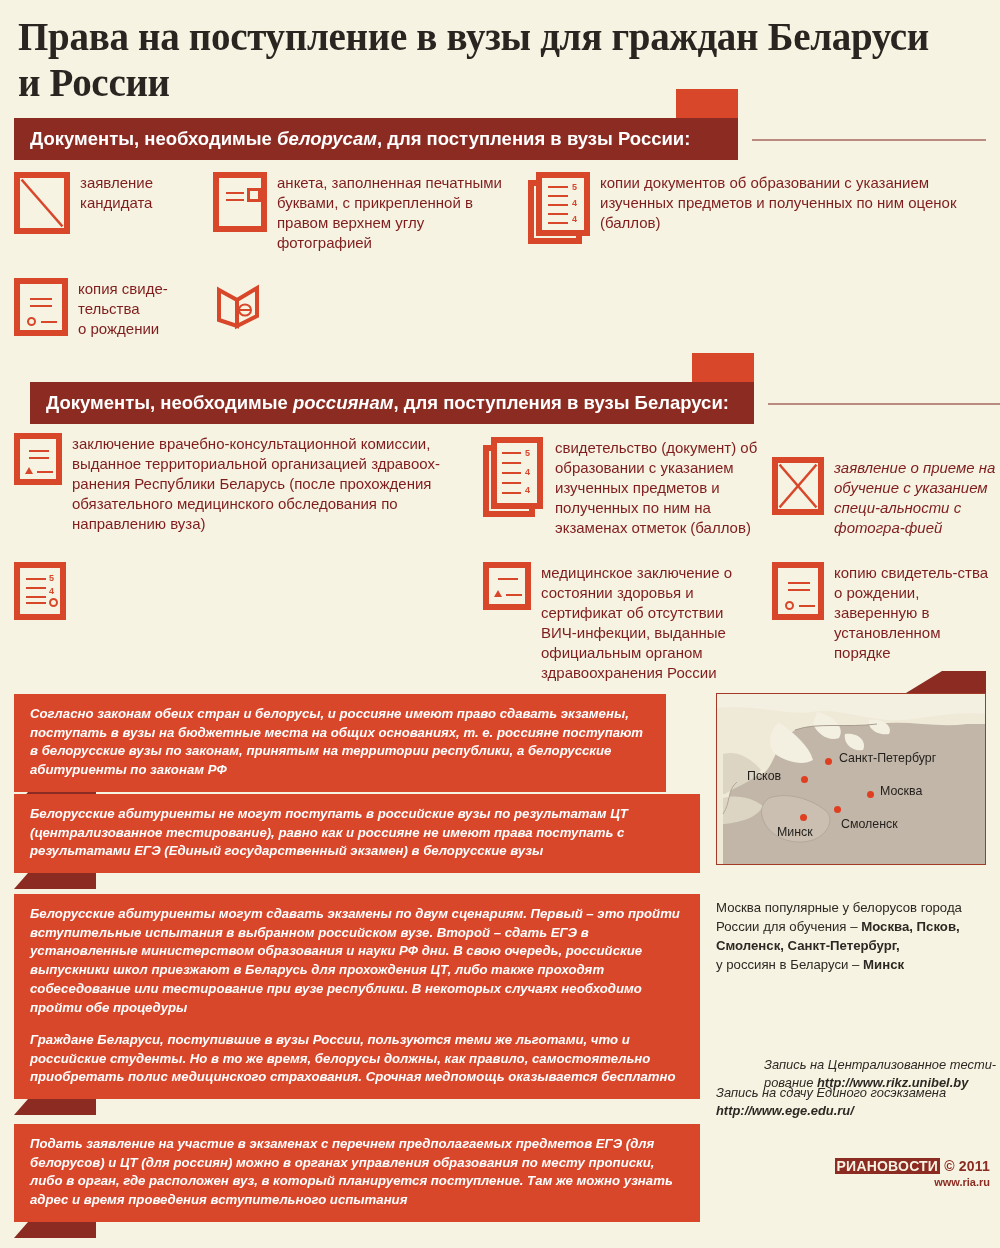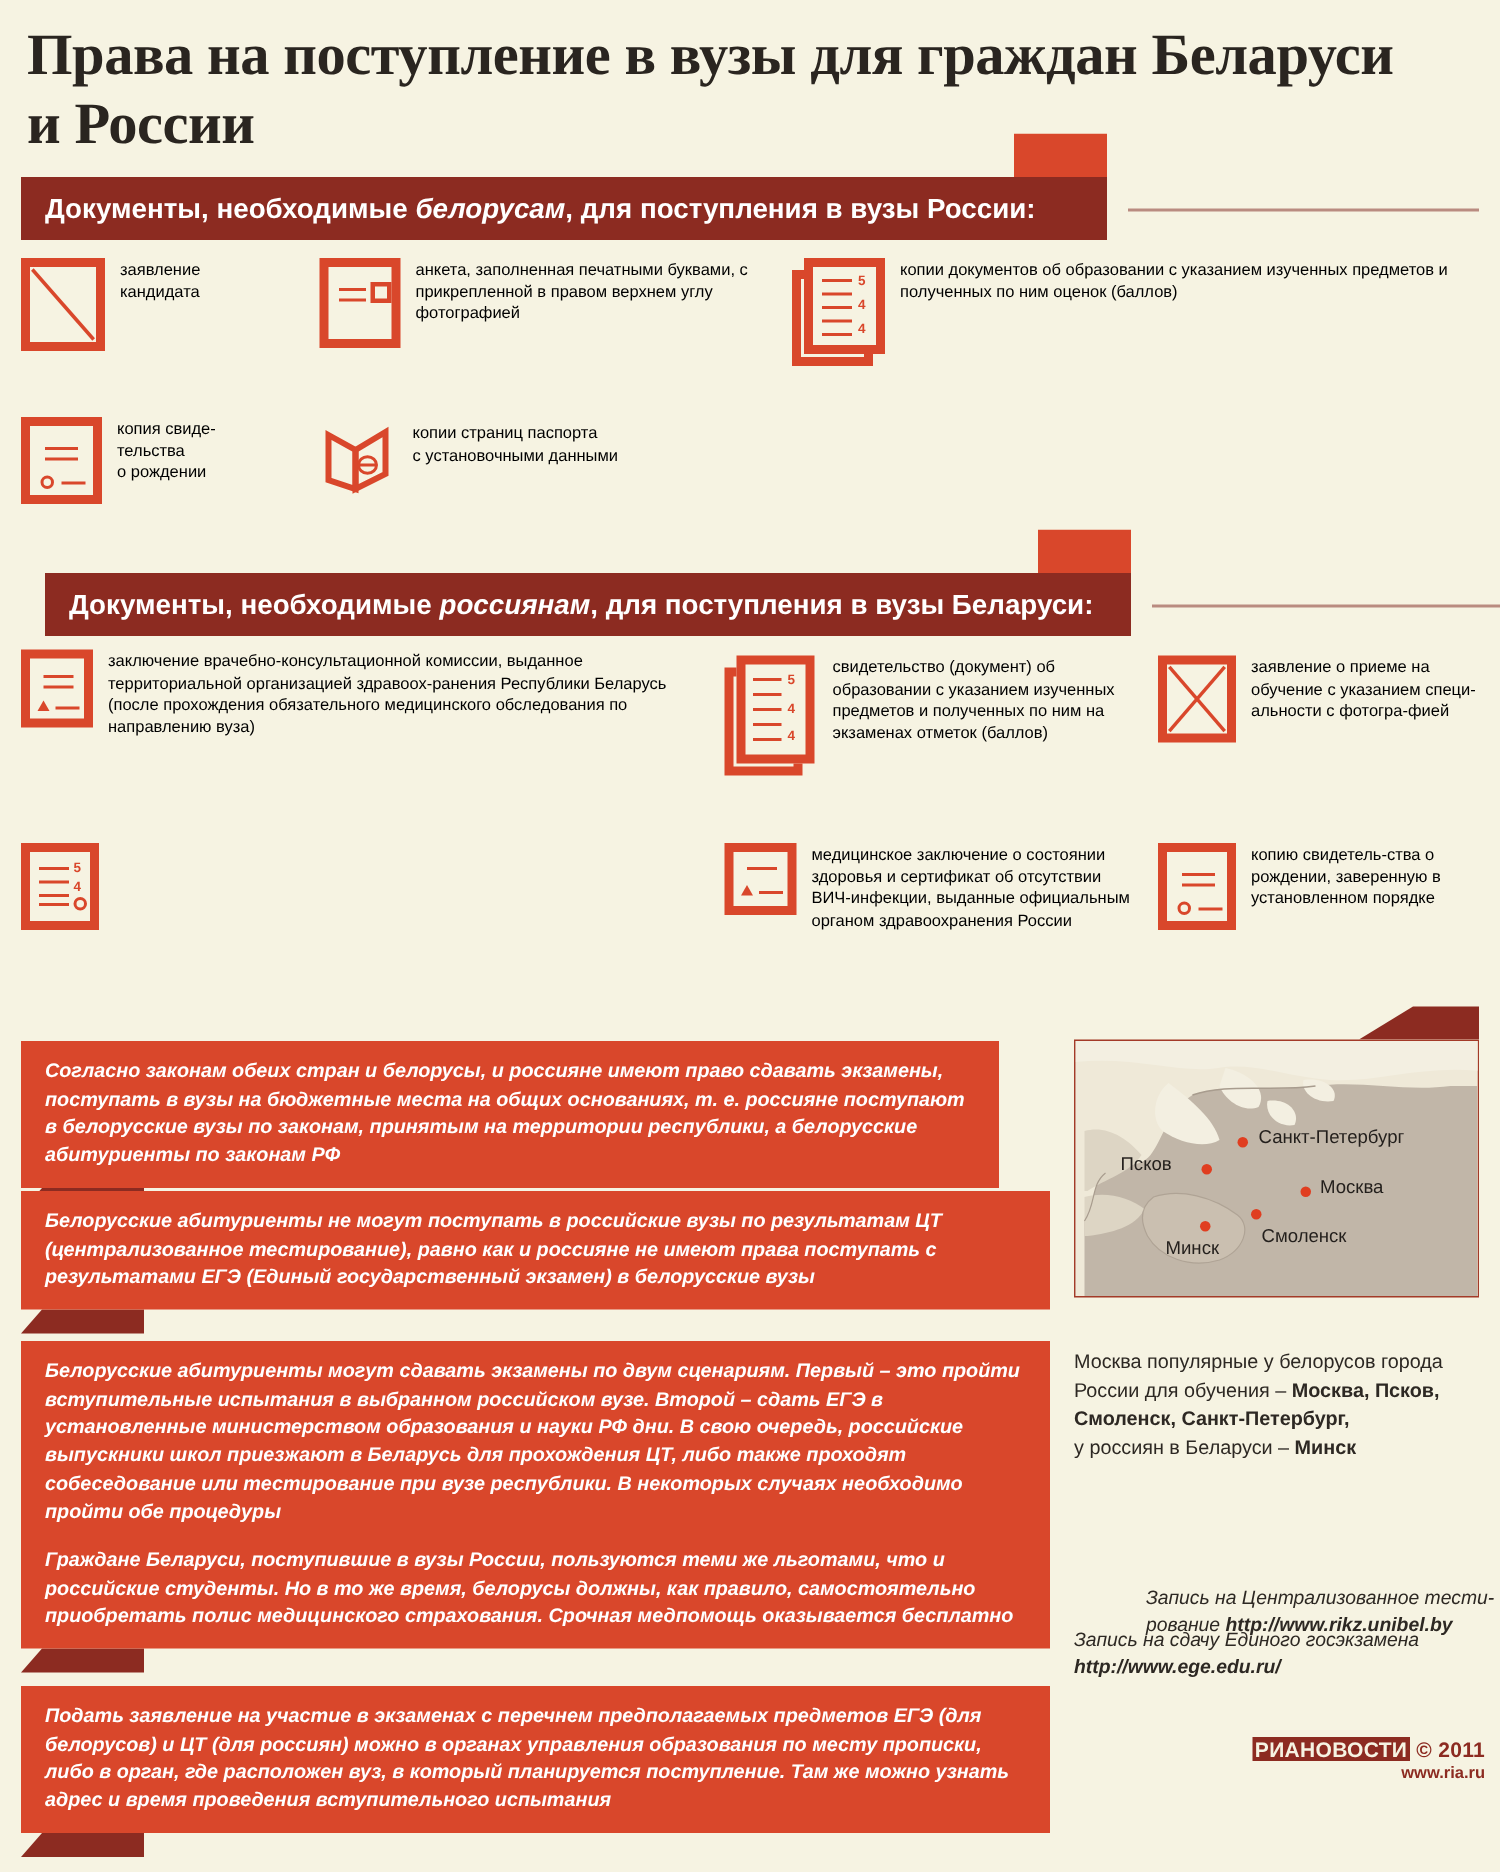--- a/index.html
+++ b/index.html
@@ -54,22 +54,22 @@
   }
   .sect-title .it { font-style: italic; }
   .sect-rule {
     position: absolute; left: 752px; top: 21px;
     width: 234px; height: 2px; background: #b98b80;
   }
 
   
   .doc-item { position: absolute; display: flex; gap: 10px; }
   .doc-text {
-    font-size: 11px; line-height: 1.34;
-    color: #000000;
+    font-size: 15px; line-height: 1.34;
+    color: #7f1d1d;
     padding-top: 1px;
   }
   .ico { flex: 0 0 auto; position: relative; }
 
   
   .sheet {
     border: 6px solid #d9472b;
     background: #f6f3e2;
     position: relative;
   }
@@ -244,22 +244,20 @@
 
 <div class="doc-item" style="left:213px; top:278px; width:310px;">
   <div class="ico" style="width:52px;height:52px;">
     <svg width="52" height="52" viewBox="0 0 52 52">
       <path d="M6 12 L24 22 L24 48 L6 42 Z" fill="none" stroke="#d9472b" stroke-width="4"></path>
       <path d="M24 22 L44 10 L44 38 L24 48 Z" fill="none" stroke="#d9472b" stroke-width="4"></path>
       <ellipse cx="32" cy="32" rx="6" ry="5.5" fill="none" stroke="#d9472b" stroke-width="2"></ellipse>
       <line x1="27" y1="32" x2="37" y2="32" stroke="#d9472b" stroke-width="2"></line>
     </svg>
   </div>
-  <div class="doc-text" style="white-space:pre-line; padding-top:4px;">копии страниц паспорта
-с установочными данными</div>
 </div>
 
 <div class="sect" style="top:382px;padding-left:16px;">
   <div class="sect-banner">
     <div class="sect-flag"></div>
     <div class="sect-bar">
       <div class="sect-title"><span>Документы, необходимые </span><span class="it">россиянам</span><span>, для поступления в вузы Беларуси:</span></div>
     </div>
     <div class="sect-rule"></div>
   </div>
@@ -287,21 +285,21 @@
       <div class="ln" style="left:5px; top:39px; width:19px;"></div>
       <div class="ln" style="left:5px; top:49px; width:19px;"></div>
       <div class="num" style="left:28px; top:5px;">5</div>
       <div class="num" style="left:28px; top:24px;">4</div>
       <div class="num" style="left:28px; top:42px;">4</div>
     </div>
   </div>
   <div class="doc-text">свидетельство (документ) об образовании с указанием изученных предметов и полученных по ним на экзаменах отметок (баллов)</div>
 </div>
 
-<div class="doc-item" style="left:772px; top:437px; width:225px;">
+<div class="doc-item" style="left:772px; top:457px; width:225px;font-style:italic;">
   <div class="ico">
     <div class="sheet" style="width:52px;height:58px;">
       <svg class="diag" viewBox="0 0 52 58" preserveAspectRatio="none">
         <line x1="2" y1="2" x2="50" y2="56" stroke="#d9472b" stroke-width="3"></line>
         <line x1="50" y1="2" x2="2" y2="56" stroke="#d9472b" stroke-width="3"></line>
       </svg>
     </div>
   </div>
   <div class="doc-text">заявление о приеме на обучение с указанием специ-альности с фотогра-фией</div>
 </div>

